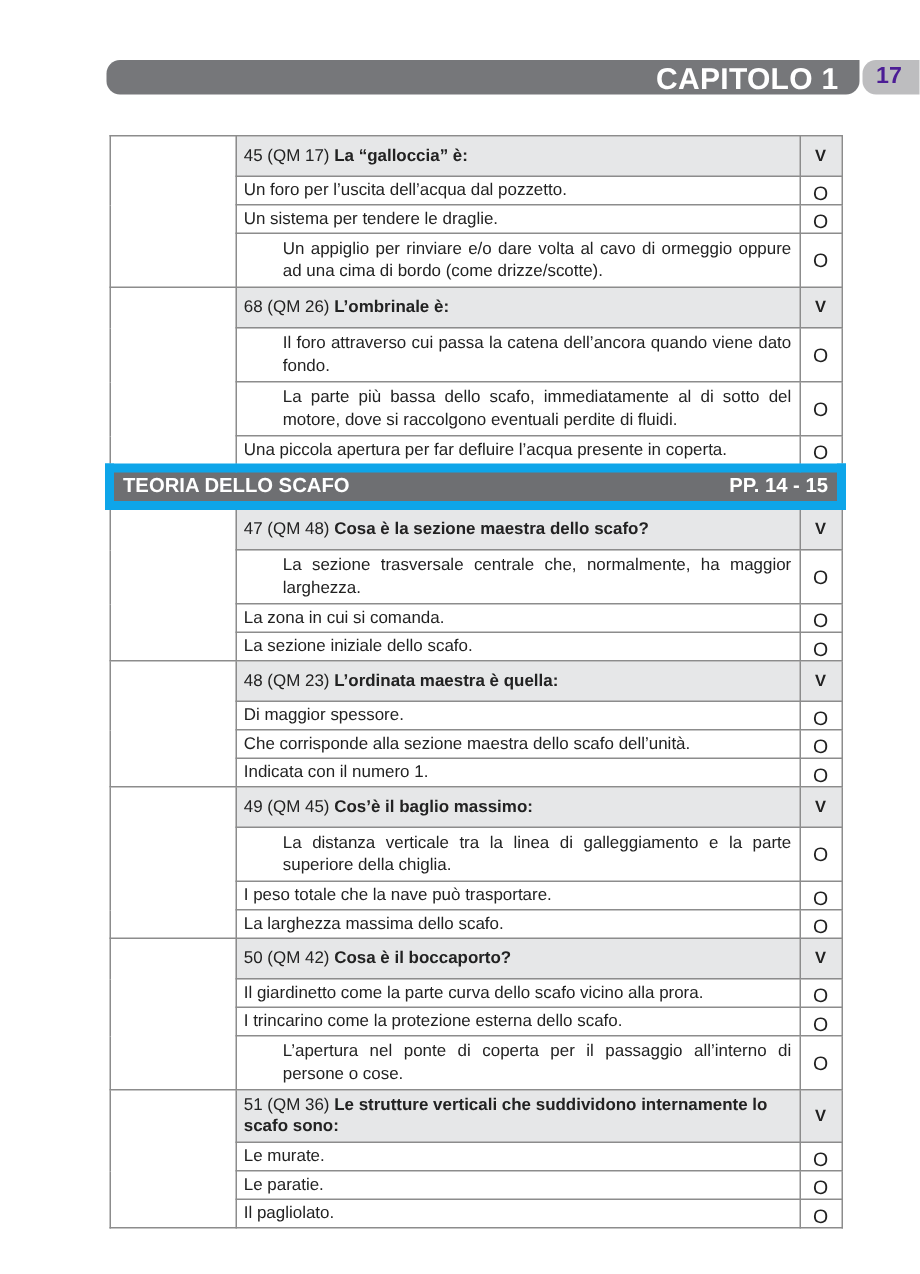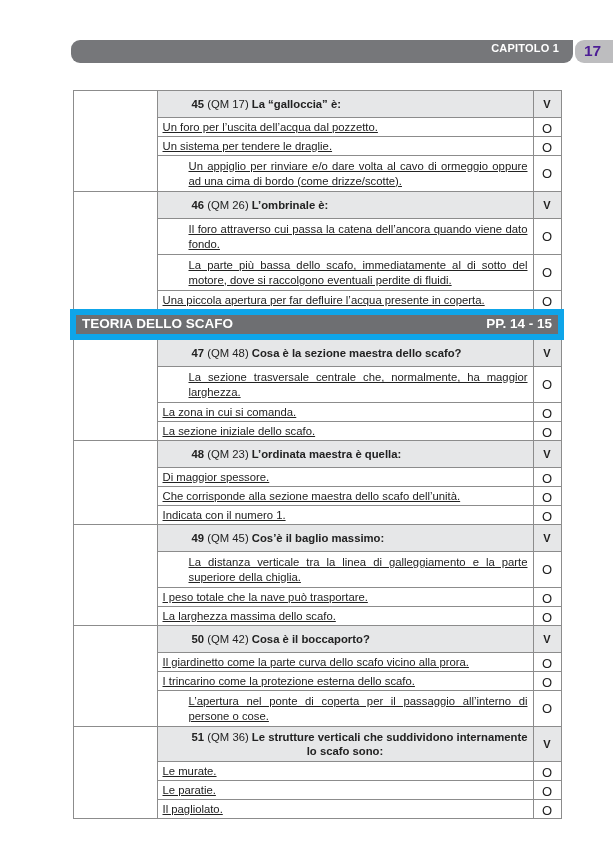--- a/index.html
+++ b/index.html
@@ -1,38 +1,38 @@
 <!DOCTYPE html>
 <html><head>
 <meta charset="utf-8">
 <style>
   html, body { margin:0; padding:0; background:#ffffff; }
   body { width:613px; height:849px; position:relative; overflow:hidden;
          font-family:"Liberation Sans", sans-serif; color:#222; }
   .chapter-bar { position:absolute; left:71px; top:40px; width:502px; height:23px;
          background:#76777a; border-radius:9px 0 9px 9px; }
   .chapter-bar span { position:absolute; right:14px; top:2px; color:#fff; font-weight:bold;
-         font-size:11px; letter-spacing:0.2px; }
+         font-size:20px; letter-spacing:0.2px; }
   .page-num { position:absolute; left:575px; top:40px; width:45px; height:23px;
          background:#bdbdbf; border-radius:9px 0 0 9px; }
   .page-num span { position:absolute; left:9px; top:2px; font-weight:bold; font-size:15.5px; color:#4c1d95; }
 
   table.qt { position:absolute; left:70px; top:90px; width:494px; border-collapse:collapse;
          table-layout:fixed; font-size:11.3px; }
   table.qt td { border:1px solid #8c8c8c; padding:0 5px; vertical-align:middle; line-height:14.5px; }
   td.blank { width:73px; border-top:1px solid #8c8c8c; border-bottom:1px solid #8c8c8c; }
   td.vcol { width:17px; text-align:center; padding:0; }
   tr.qrow td.q { background:#e6e7e8; height:26px; }
   tr.qrow td.vcol { background:#e6e7e8; font-weight:bold; font-size:11px; }
-  tr.qrow.tall td.q { height:34px;text-align:center; }
-  tr.arow td.a { height:18px; text-align:justify;text-decoration:underline; }
+  tr.qrow.tall td.q { height:34px; }
+  tr.arow td.a { height:18px; text-align:justify; }
   tr.arow td.a.two { height:33px; padding-top:1px; padding-bottom:1px;padding-left:31px; }
   tr.arow td.vcol { font-size:13px; vertical-align:bottom; line-height:14px; }
   tr.arow td.vcol.two { vertical-align:middle; }
-  .qnum { font-weight:bold;margin-left:29px; }
+  .qnum { font-weight:normal; }
   .qtext { font-weight:bold; }
   tr.section td { background:#6e6f72; color:#fff; font-weight:bold; font-size:13.5px; height:19px;
          padding:0 6px; border:6px solid #0ea5e9; }
   tr.section .pp { float:right; }
 </style>
 </head>
 <body>
 
 <div class="chapter-bar">
   <span>CAPITOLO 1</span>
@@ -55,21 +55,21 @@
       <tr class="arow">
         <td class="a">Un sistema per tendere le draglie.</td>
         <td class="vcol">O</td>
       </tr>
       <tr class="arow">
         <td class="a two">Un appiglio per rinviare e/o dare volta al cavo di ormeggio oppure ad una cima di bordo (come drizze/scotte).</td>
         <td class="vcol two">O</td>
       </tr>
       <tr class="qrow">
         <td class="blank" rowspan="4"></td>
-        <td class="q"><span class="qnum">46</span> <span class="qref">(QM 26)</span> <span class="qtext">L’ombrinale è:</span></td>
+        <td class="q"><span class="qnum">68</span> <span class="qref">(QM 26)</span> <span class="qtext">L’ombrinale è:</span></td>
         <td class="vcol">V</td>
       </tr>
       <tr class="arow">
         <td class="a two">Il foro attraverso cui passa la catena dell’ancora quando viene dato fondo.</td>
         <td class="vcol two">O</td>
       </tr>
       <tr class="arow">
         <td class="a two">La parte più bassa dello scafo, immediatamente al di sotto del motore, dove si raccolgono eventuali perdite di fluidi.</td>
         <td class="vcol two">O</td>
       </tr>

